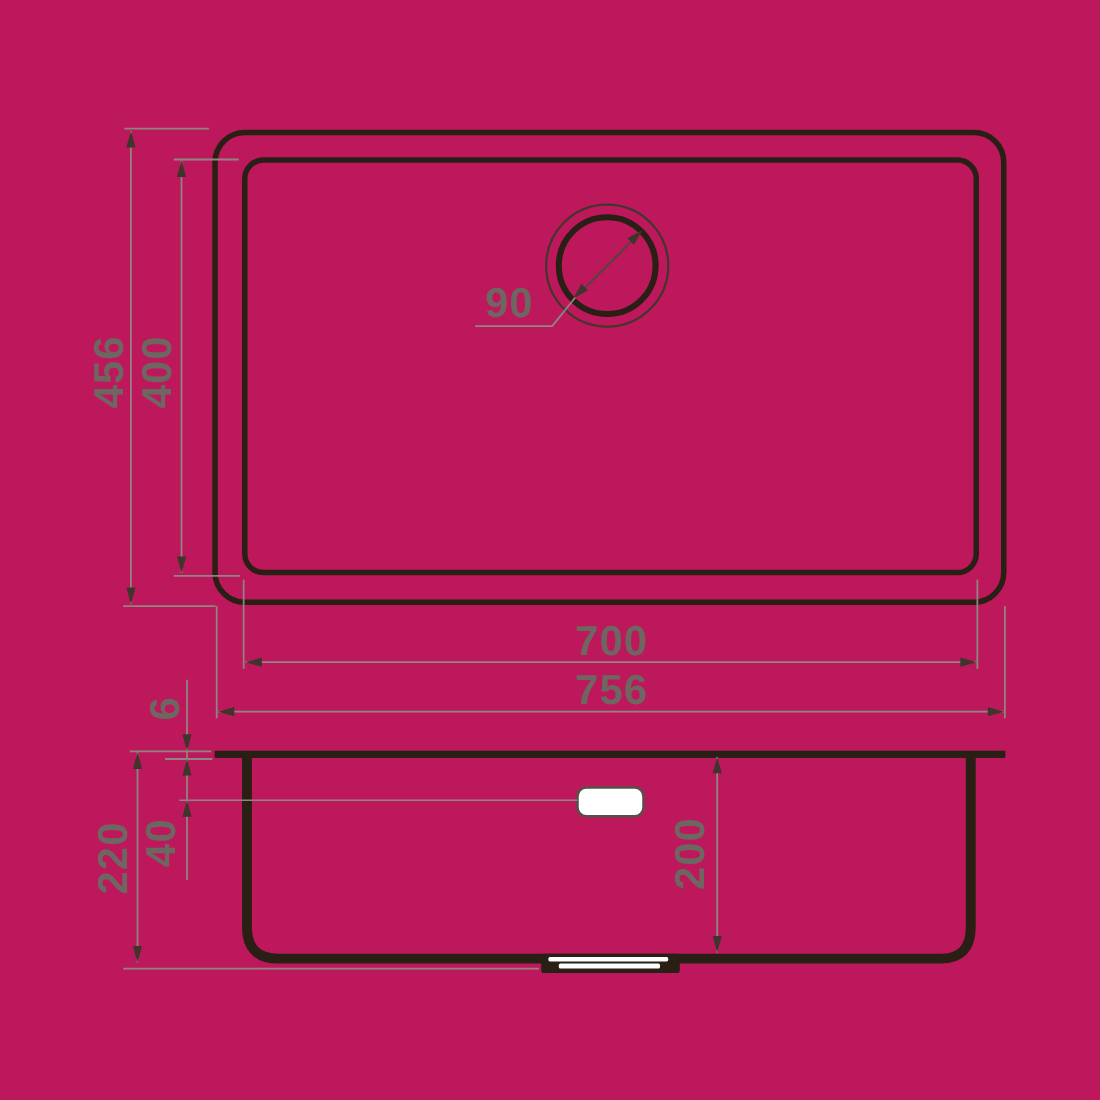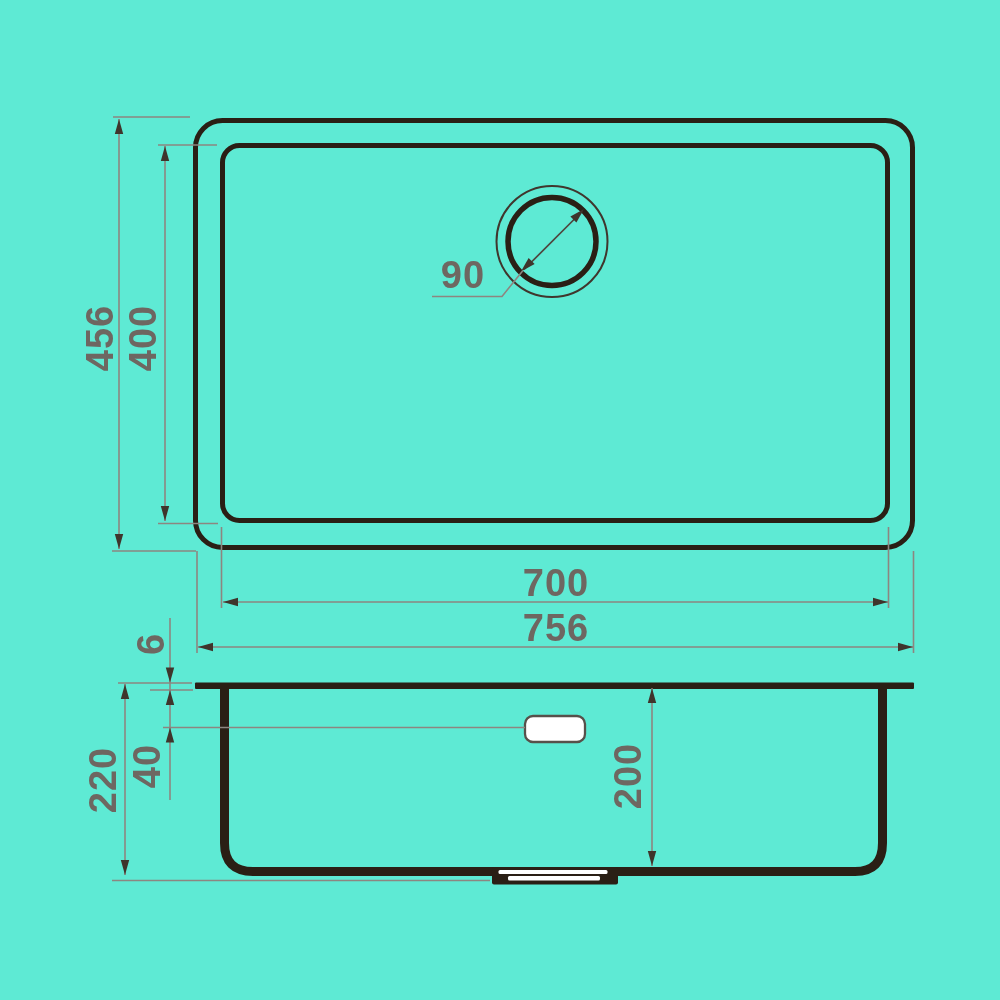--- a/index.html
+++ b/index.html
@@ -1,17 +1,17 @@
 <!DOCTYPE html>
 <html><head>
 <meta charset="utf-8">
 <style>
   html,body{margin:0;padding:0;background:#ffffff;}
   .canvas{
-    position:relative;width:1000px;height:1000px;background:#5eead4;
+    position:relative;width:1000px;height:1000px;background:#be185d;
     font-family:"Liberation Sans", sans-serif;overflow:hidden;
   }
   svg text{
     font-family:"Liberation Sans", sans-serif;
     font-weight:bold;
     font-size:38px;
     letter-spacing:1px;
     fill:#6e6761;
   }
   .stroke-dark{stroke:#2a1f15;}

